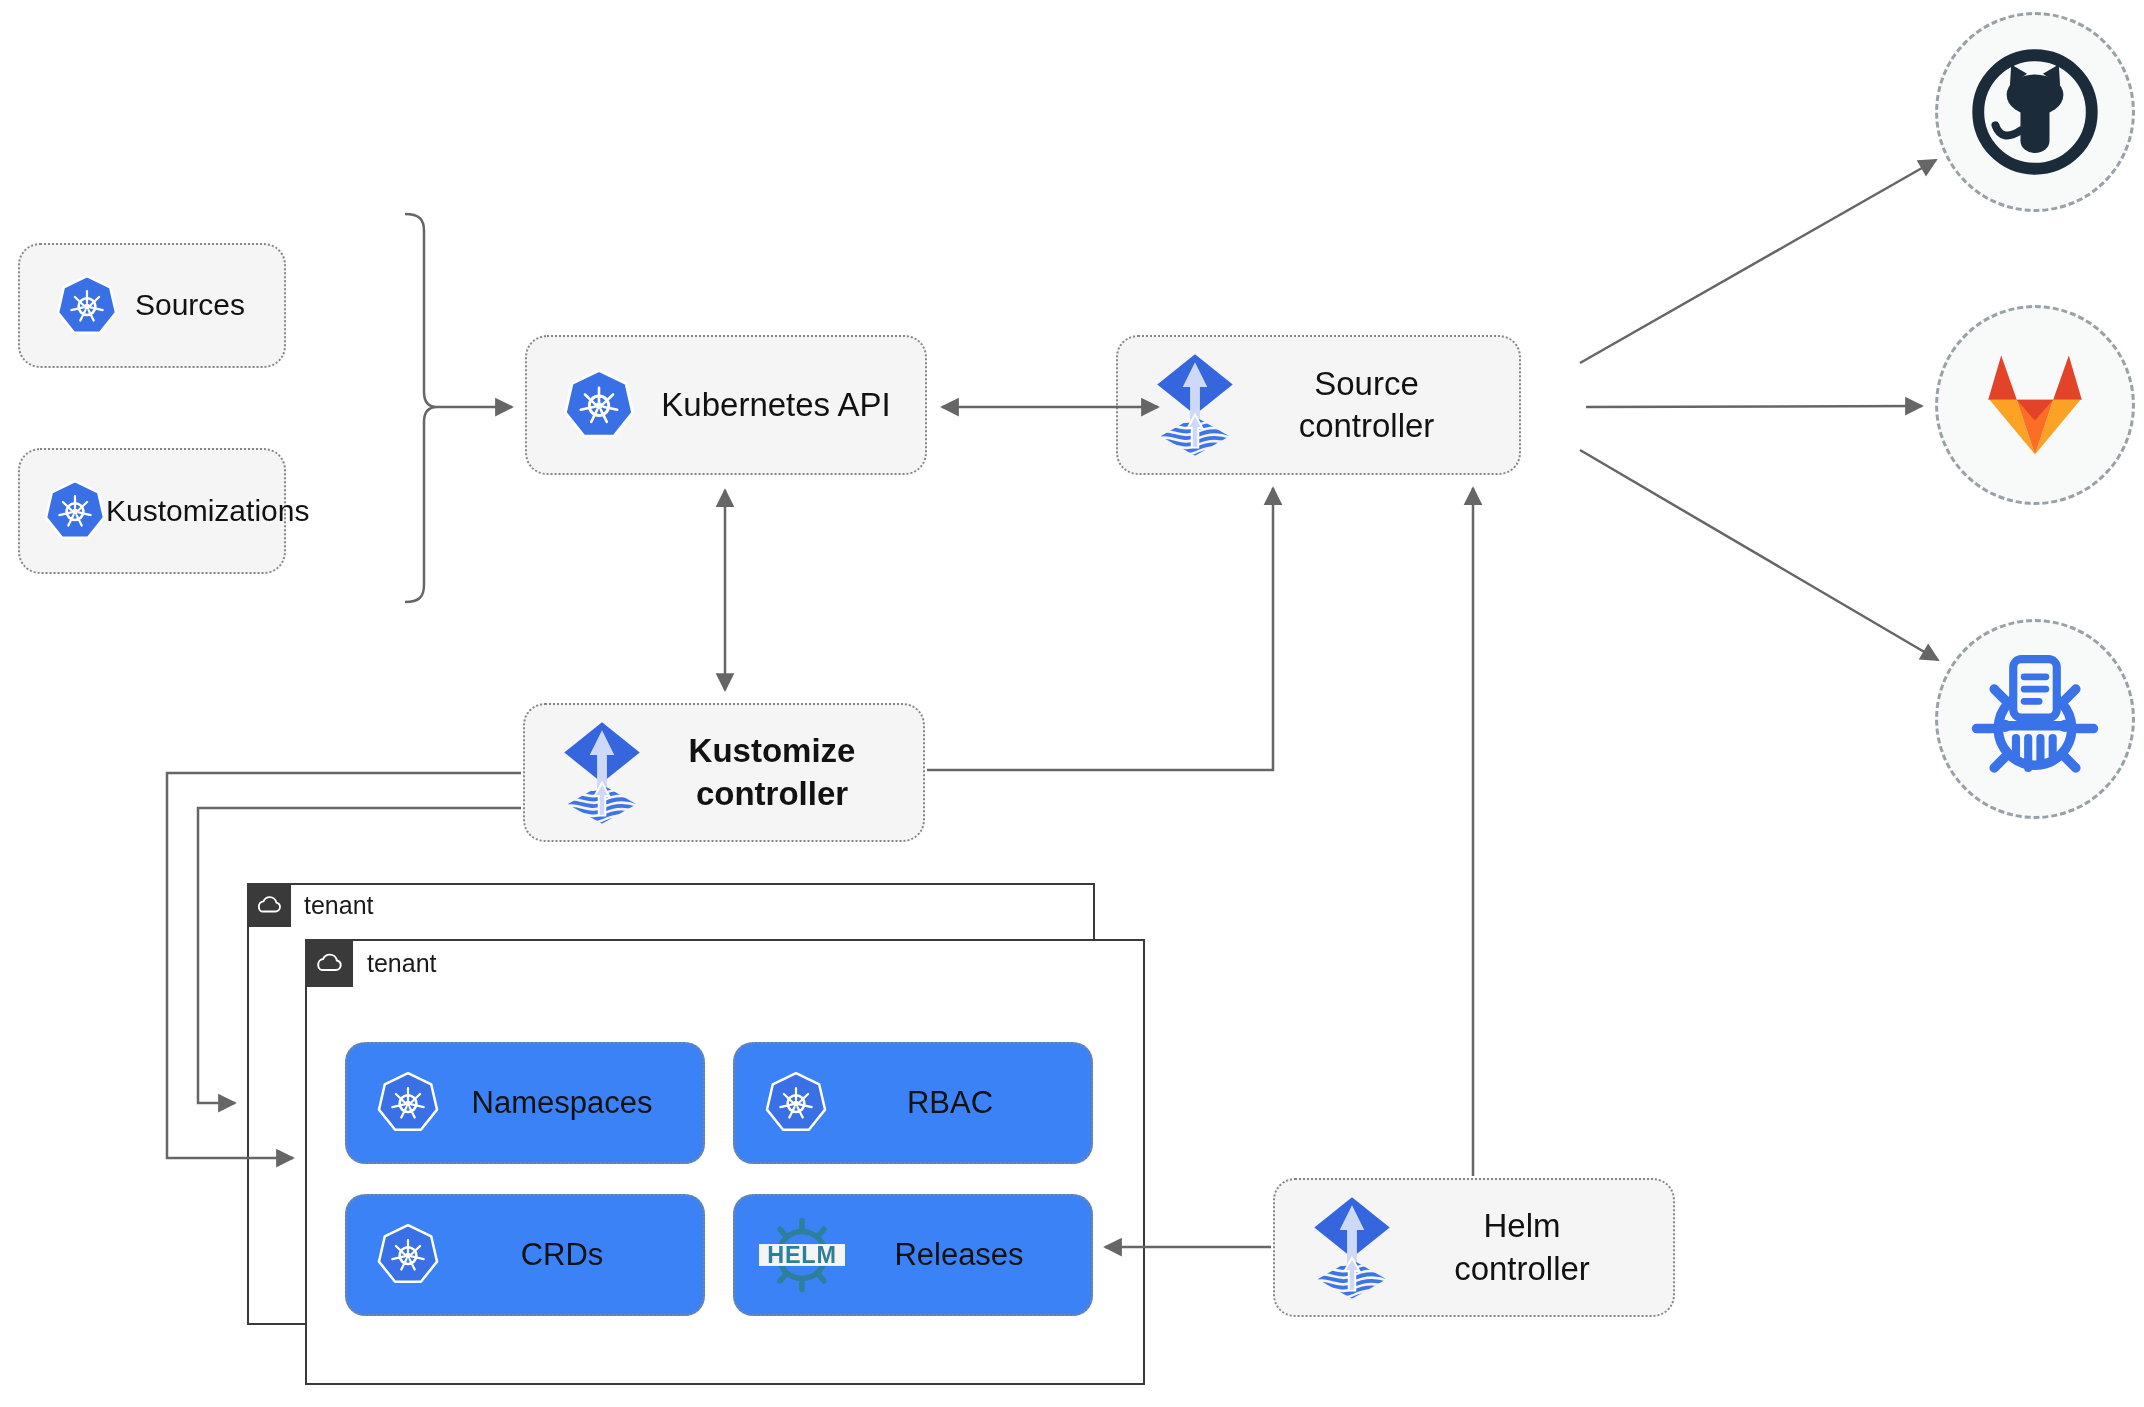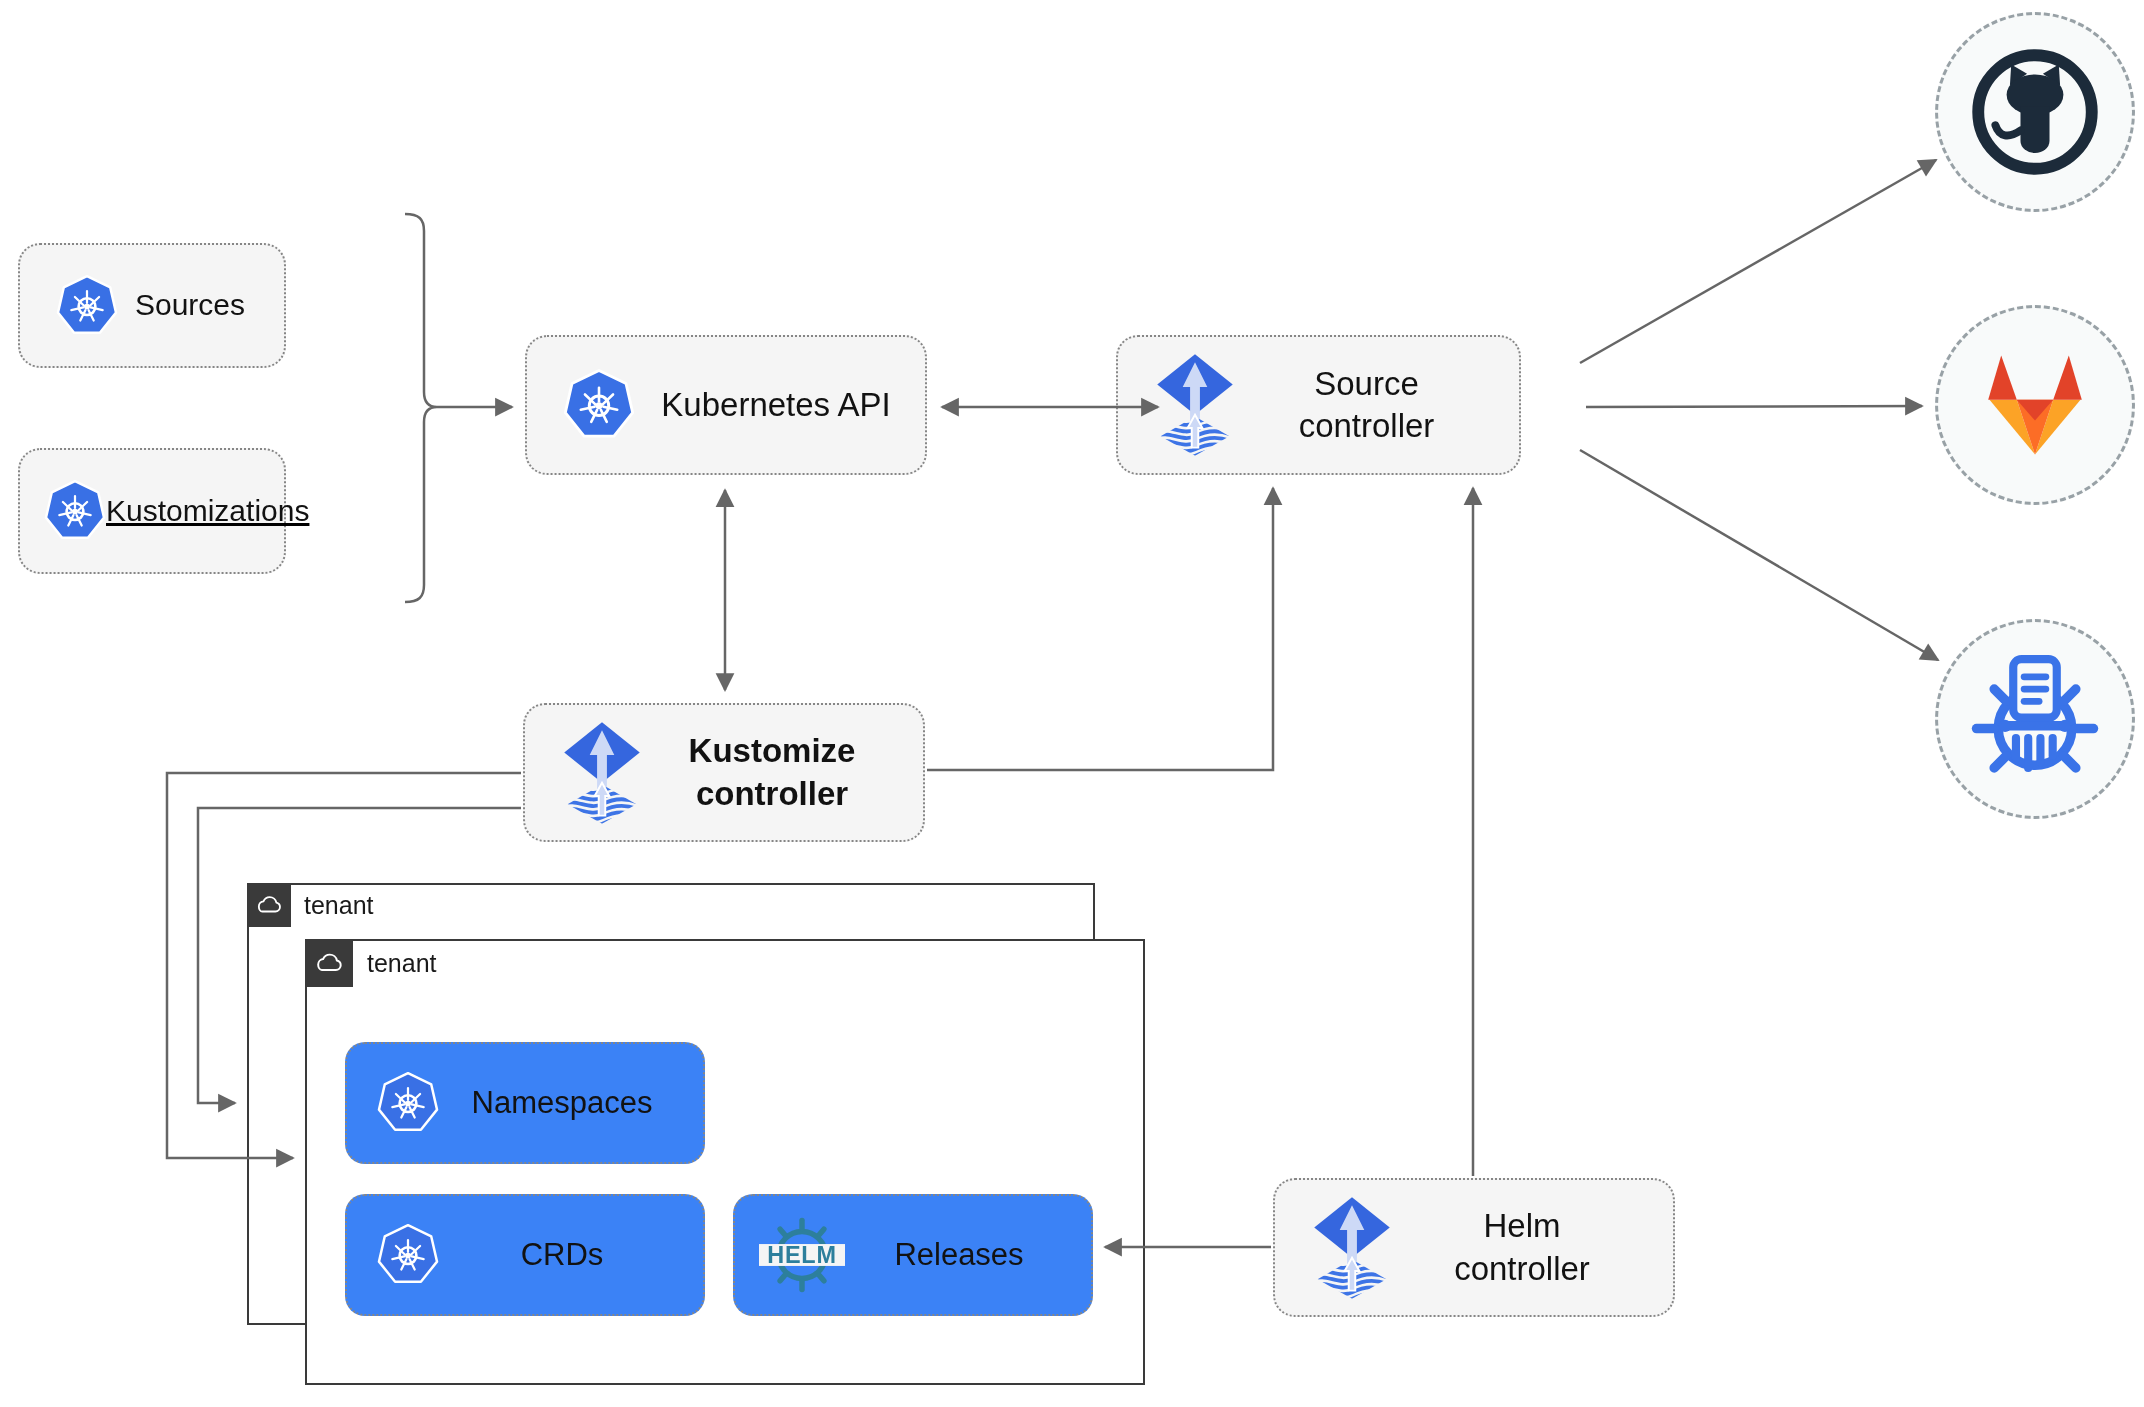--- a/index.html
+++ b/index.html
@@ -144,21 +144,21 @@
 
   <div class="node small" style="left:18px; top:243px; width:268px; height:125px;">
     <span class="ic">
       <svg width="62" height="62">
           <use href="#sym-k8s"></use>
         </svg>
     </span>
     <span class="lbl">Sources</span>
   </div>
 
-  <div class="node small" style="left:18px; top:448px; width:268px; height:126px;text-decoration:underline;">
+  <div class="node small" style="left:18px; top:448px; width:268px; height:126px;">
     <span class="ic" style="margin-left:24px;">
       <svg width="62" height="62">
           <use href="#sym-k8s"></use>
         </svg>
     </span>
     <span class="lbl">Kustomizations</span>
   </div>
 
   <div class="node" style="left:525px; top:335px; width:402px; height:140px;gap:14px;">
     <span class="ic">
@@ -231,20 +231,28 @@
 
     <div class="item" style="left:38px; top:101px; width:360px; height:122px;">
       <span class="ic">
         <svg width="62" height="62">
             <use href="#sym-k8s"></use>
           </svg>
       </span>
       <span class="lbl">Namespaces</span>
     </div>
 
+    <div class="item" style="left:426px; top:101px; width:360px; height:122px;">
+      <span class="ic">
+        <svg width="62" height="62">
+            <use href="#sym-k8s"></use>
+          </svg>
+      </span>
+      <span class="lbl">RBAC</span>
+    </div>
 
     <div class="item" style="left:38px; top:253px; width:360px; height:122px;">
       <span class="ic">
         <svg width="62" height="62">
             <use href="#sym-k8s"></use>
           </svg>
       </span>
       <span class="lbl">CRDs</span>
     </div>
 

